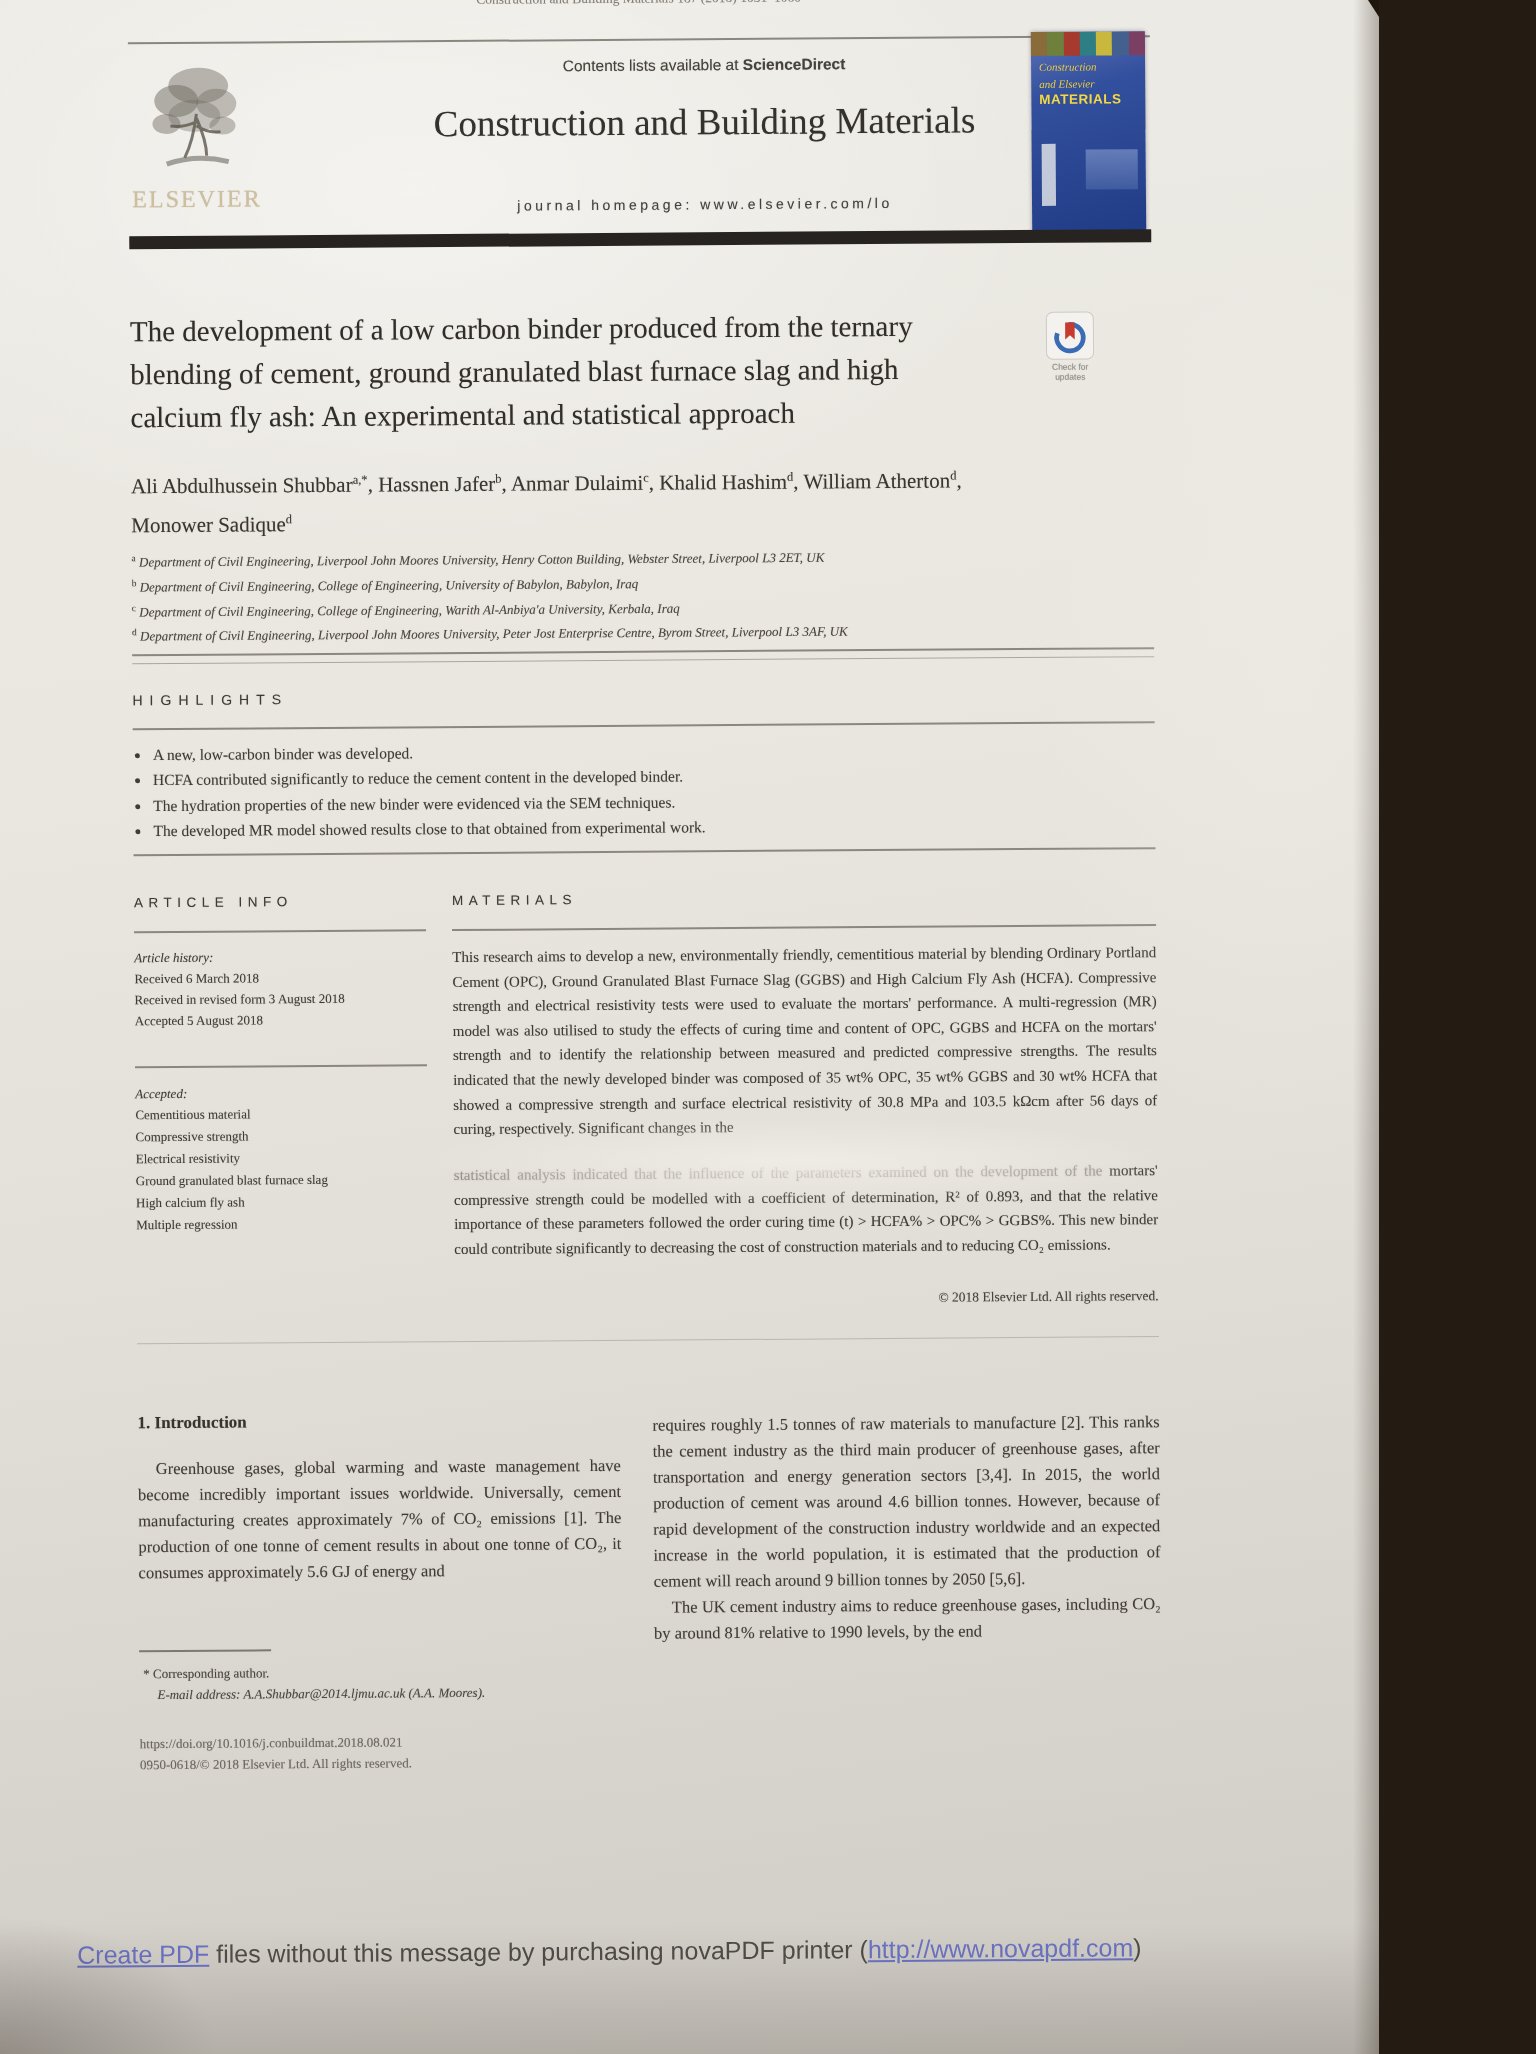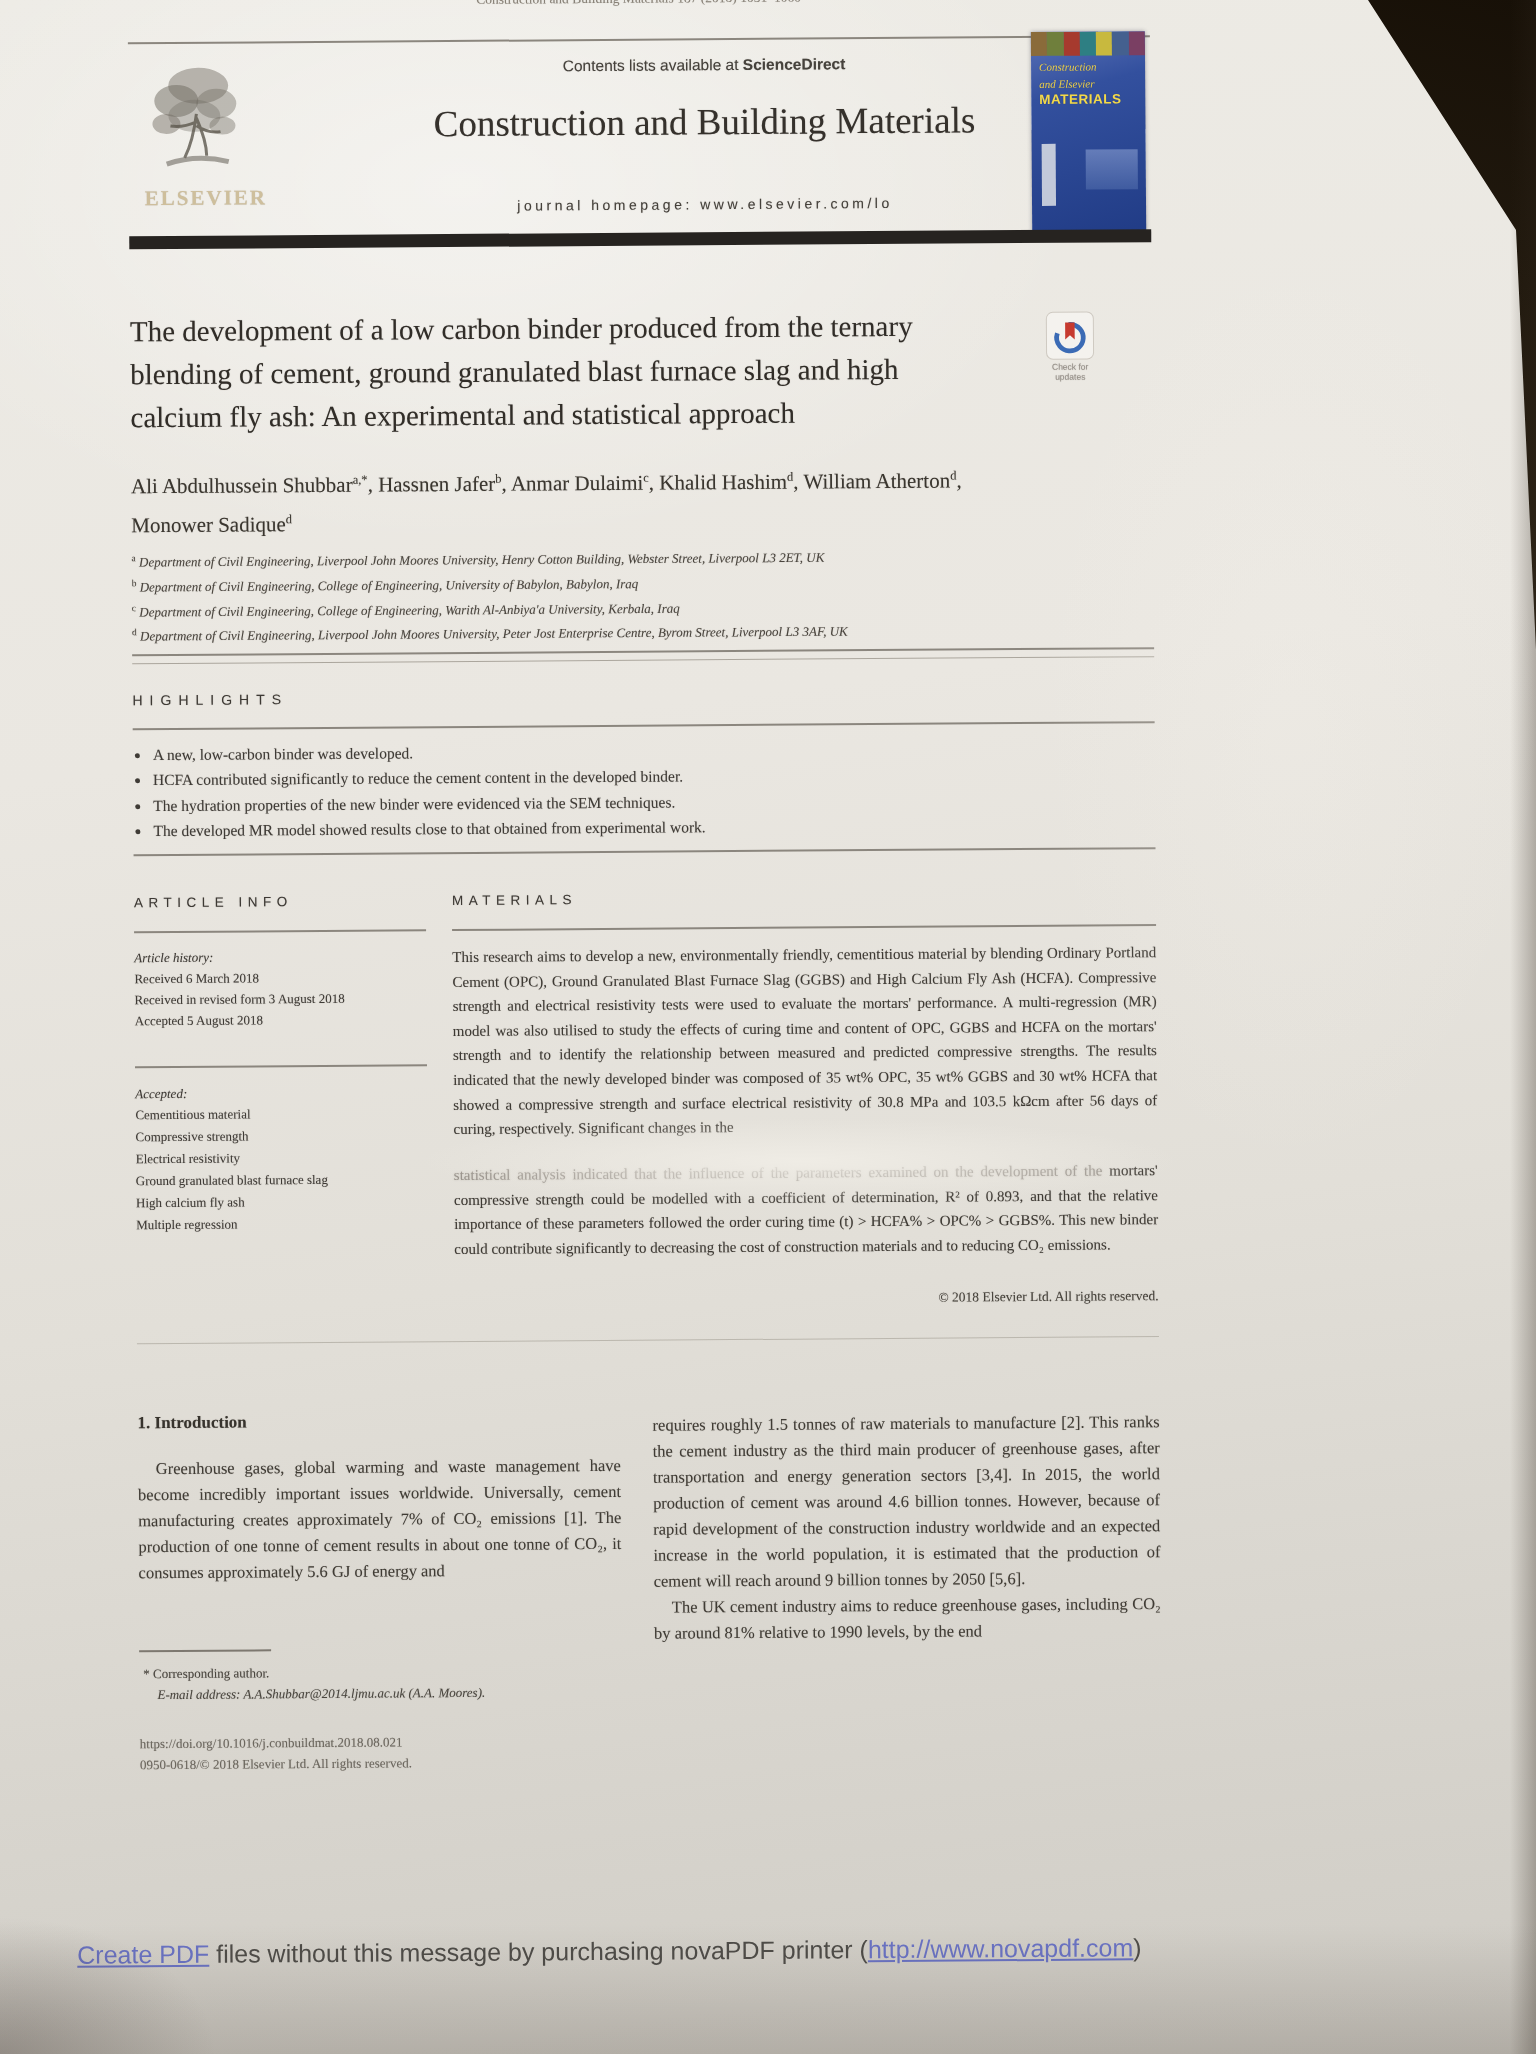--- a/index.html
+++ b/index.html
@@ -1,37 +1,37 @@
 <!DOCTYPE html>
 <html><head>
 <meta charset="utf-8">
 <style>
   html,body{margin:0;padding:0;}
   body{width:1536px;height:2054px;overflow:hidden;background:#241c12;font-family:"Liberation Serif","DejaVu Serif",serif;}
-  .photo{position:relative;width:1536px;height:2054px;overflow:hidden;
+  .photo{position:relative;width:1379px;height:2054px;overflow:hidden;
     background:
       radial-gradient(900px 520px at 30% 9%, rgba(255,255,255,.42), rgba(255,255,255,0) 70%),
       linear-gradient(173deg,#edebe5 0%,#eae7e1 35%,#e2dfd8 60%,#d6d3cc 85%,#cfccc5 100%);}
   .page{position:absolute;left:128px;top:0;width:1022px;height:2054px;color:#3f3b36;
     transform:rotate(-0.4deg);transform-origin:40px 60px;
     text-shadow:0 0 1px rgba(70,64,56,.35);}
   .abs{position:absolute;}
   .rule{position:absolute;background:#8b867e;height:1.5px;}
   .rule.light{background:#aba69d;height:1px;}
   .center-head{left:130px;width:892px;text-align:center;}
   .sans{font-family:"Liberation Sans","DejaVu Sans",sans-serif;}
 
   .running-head{top:-6px;left:0;width:1022px;text-align:center;font-size:13.5px;color:#6f675b;opacity:.8;}
   .sciencedirect{top:60px;font-size:15.5px;color:#46423c;}
   .sciencedirect b{font-weight:700;}
   .journal-title{top:104px;font-size:37px;color:#35312c;}
   .homepage{top:200px;font-size:14px;letter-spacing:3.5px;color:#45413b;}
 
   .logo{left:-2px;top:56px;width:140px;height:180px;text-align:center;}
-  .logo .word{margin-top:0;font-size:21px;letter-spacing:2px;color:#c0ab7c;opacity:.7;font-weight:700;text-align:right;}
+  .logo .word{margin-top:0;font-size:24px;letter-spacing:2px;color:#c0ab7c;opacity:.7;font-weight:400;}
 
   .cover{left:903px;top:38px;width:114px;height:200px;background:linear-gradient(165deg,#5a72b8 0%,#33509e 30%,#213c86 100%);box-shadow:0 0 4px rgba(40,40,60,.4);overflow:hidden;}
   .cover .mosaic{display:flex;height:24px;}
   .cover .mosaic div{flex:1;}
   .cover .ct{padding:5px 6px 0 8px;font-style:italic;font-size:11px;line-height:12px;color:#e9cf4e;}
   .cover .cm{padding:2px 6px 0 8px;font-style:normal;font-weight:700;font-size:13.5px;letter-spacing:.5px;color:#f2d94a;font-family:"Liberation Sans",sans-serif;}
   .cover .strip{position:absolute;left:10px;top:112px;width:14px;height:62px;background:#dde0e6;opacity:.85;}
   .cover .panel{position:absolute;right:8px;top:118px;width:52px;height:40px;background:linear-gradient(180deg,#7d93c9,#4a66a8);opacity:.7;}
 
   .header-bar{top:236px;left:0;width:1022px;height:13px;background:#262320;}

